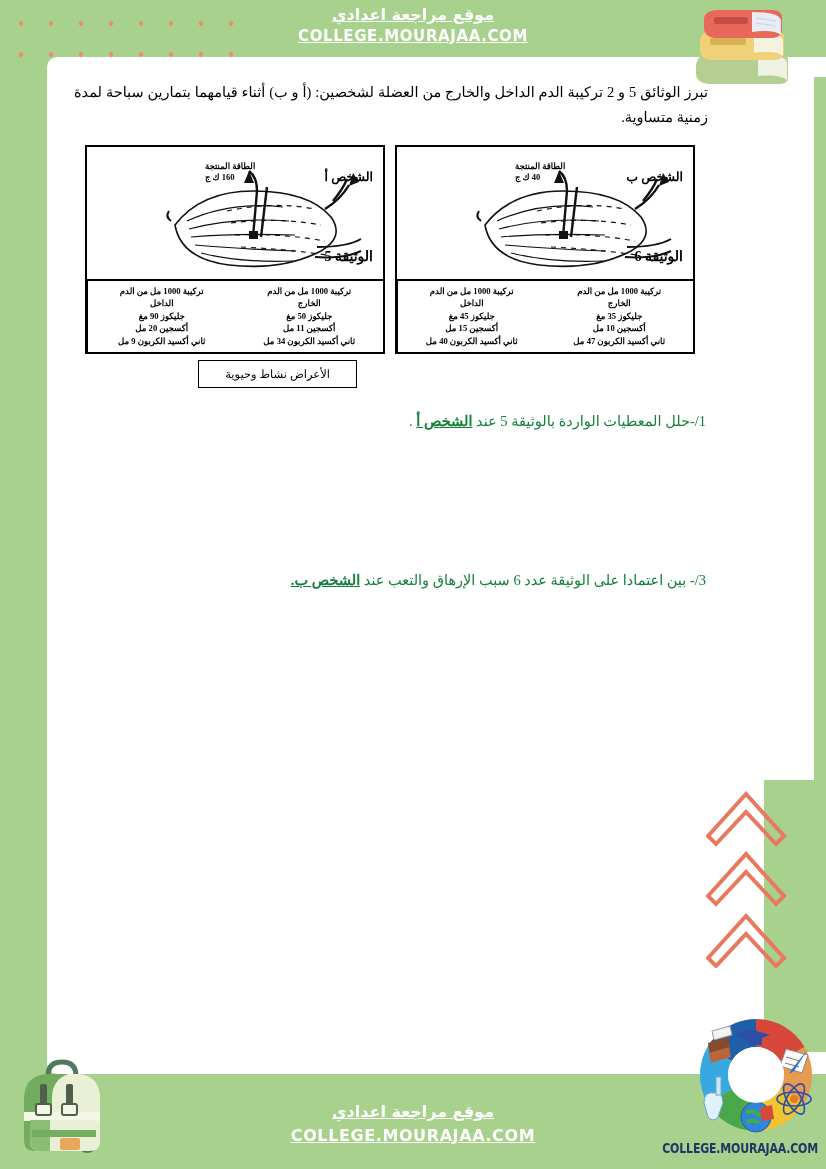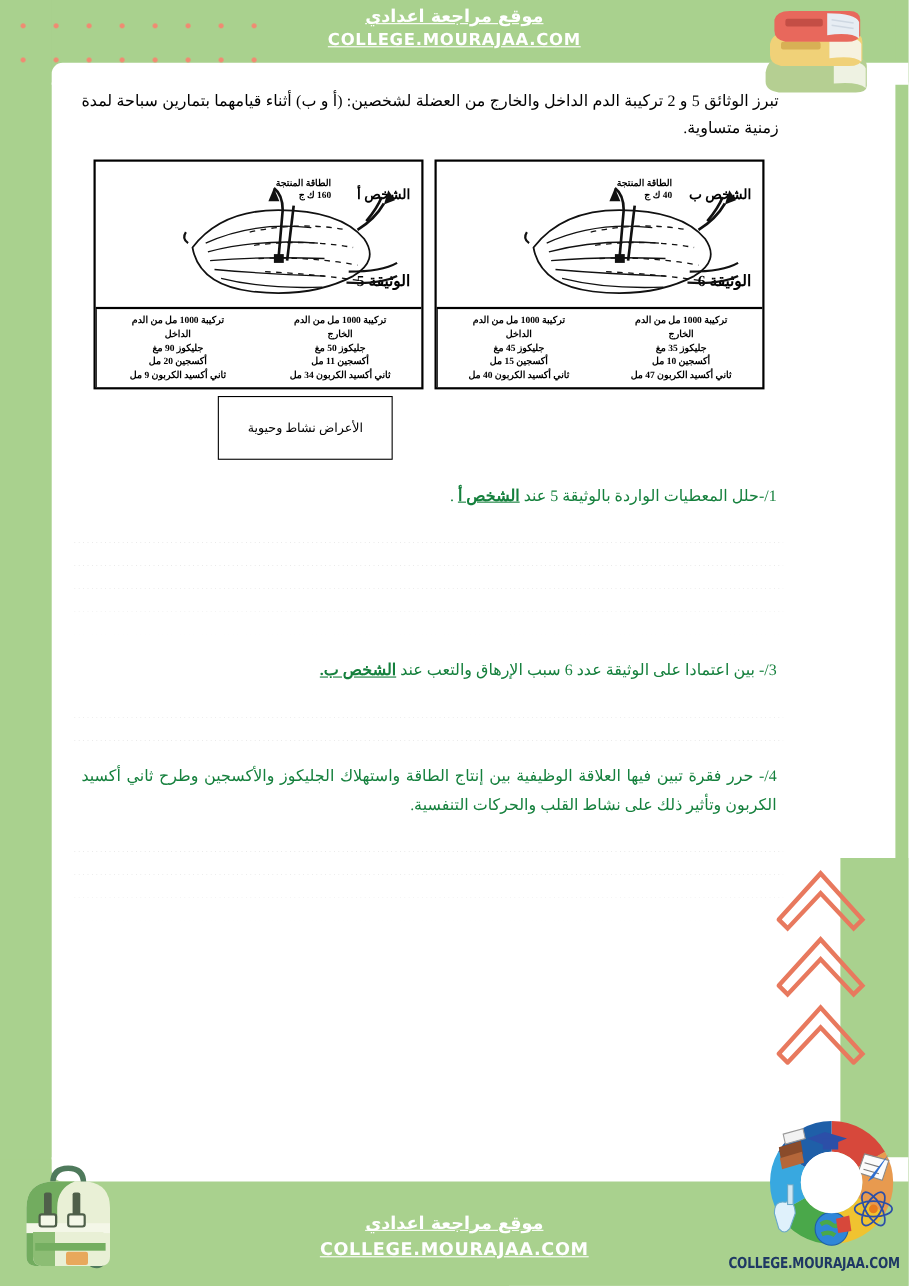--- a/index.html
+++ b/index.html
@@ -112,38 +112,38 @@
   .doc-top{position:relative;height:132px;overflow:hidden;}
   .doc-person{
     position:absolute;right:10px;top:22px;font-size:12.5px;font-weight:bold;
     font-family:"Liberation Serif",serif;color:#000;
   }
   .doc-title{
     position:absolute;right:10px;bottom:14px;font-size:14px;font-weight:bold;
     font-family:"Liberation Serif",serif;color:#000;
   }
   .doc-energy{
-    position:absolute;left:118px;top:14px;width:96px;text-align:right;
+    position:absolute;left:118px;top:14px;width:96px;text-align:left;
     font-size:8.5px;font-weight:bold;line-height:1.35;
     font-family:"Liberation Serif",serif;color:#000;
   }
   .muscle{position:absolute;left:70px;top:18px;}
 
   .doc-tables{display:flex;flex-direction:row;border-top:2px solid #000;}
   .dt{
     flex:1;padding:4px 5px 5px 5px;text-align:center;
     font-family:"Liberation Serif",serif;font-size:8.6px;line-height:1.45;color:#000;
   }
   .dt.right-cell{border-left:1.5px solid #000;}
   .dt .hd{font-weight:bold;}
   .dt .row{font-weight:bold;}
 
   .symptom-wrap{display:flex;justify-content:center;margin-top:6px;}
   .symptom{
-    border:1.5px solid #000;padding:21px 26px;font-size:11.5px;
+    border:1.5px solid #000;padding:6px 26px;font-size:11.5px;
     font-family:"Liberation Serif",serif;color:#000;background:#fff;
   }
   .doc-b .symptom-wrap{justify-content:flex-start;padding-right:28px;}
   .doc-a .symptom-wrap{justify-content:flex-start;padding-right:28px;}
 
   
   .q{
     font-family:Liberation Serif, serif;
     font-size:14.5px;line-height:1.8;color:#15803d;text-align:justify;
     margin:20px 14px 8px 14px;
@@ -409,21 +409,20 @@
     <div class="line"></div>
     <div class="line"></div>
   </div>
 
   <div class="q"><span>3/-</span><span> بين اعتمادا على الوثيقة عدد 6 سبب الإرهاق والتعب عند </span><span class="u">الشخص ب.</span></div>
   <div class="lines">
     <div class="line"></div>
     <div class="line"></div>
   </div>
 
-  <div class="q"><span>4/-</span><span> حرر فقرة تبين فيها العلاقة الوظيفية بين إنتاج الطاقة واستهلاك الجليكوز والأكسجين وطرح ثاني أكسيد الكربون وتأثير ذلك على نشاط  القلب والحركات التنفسية.</span></div>
   <div class="lines">
     <div class="line"></div>
     <div class="line"></div>
     <div class="line"></div>
     <div class="line"></div>
   </div>
 
 </div>
 
 </body></html>

